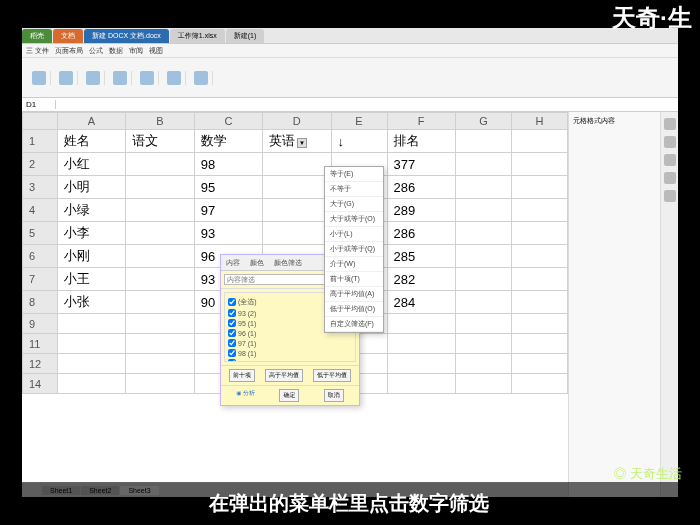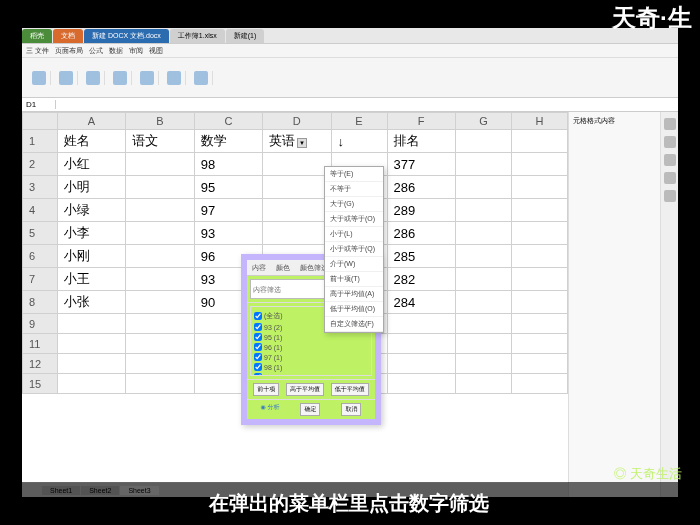--- a/index.html
+++ b/index.html
@@ -24,21 +24,21 @@
     .right-panel { width: 110px; background: #f8f8f8; border-left: 1px solid #ddd; display: flex; }
     .right-panel-main { flex: 1; padding: 4px; font-size: 7px; }
     .right-panel-tools { width: 18px; background: #efefef; border-left: 1px solid #ddd; display: flex; flex-direction: column; align-items: center; gap: 6px; padding-top: 6px; }
     .tool-icon { width: 12px; height: 12px; background: #bbb; border-radius: 2px; }
     .spreadsheet { width: 100%; border-collapse: collapse; font-size: 13px; }
     .spreadsheet th, .spreadsheet td { border: 1px solid #d0d0d0; padding: 2px 6px; text-align: left; height: 20px; }
     .spreadsheet th { background: #e8e8e8; font-weight: normal; color: #555; text-align: center; font-size: 11px; height: 16px; }
     .row-header { background: #e8e8e8; text-align: center; color: #555; width: 28px; font-size: 11px; }
     .col-A { width: 55px; } .col-B { width: 55px; text-align: right; } .col-C { width: 55px; text-align: right; }
     .col-D { width: 55px; } .col-E { width: 45px; } .col-F { width: 55px; } .col-G { width: 45px; } .col-H { width: 45px; }
-    .filter-dropdown { position: absolute; left: 219px; top: 142px; width: 140px; background: #bef264; border: 6px solid #c4b5fd; box-shadow: 2px 2px 6px rgba(0,0,0,0.2); font-size: 7px; z-index: 10; }
+    .filter-dropdown { position: absolute; left: 198px; top: 142px; width: 140px; background: #fef9c3; border: 1px solid #c4b5fd; box-shadow: 2px 2px 6px rgba(0,0,0,0.2); font-size: 7px; z-index: 10; }
     .filter-tabs { display: flex; background: #f0f0f0; height: 16px; align-items: center; border-bottom: 1px solid #ccc; }
     .filter-tab { padding: 1px 5px; color: #555; }
     .filter-search { padding: 3px; border-bottom: 1px solid #ddd; display: flex; gap: 2px; }
     .filter-search input { flex: 1; font-size: 7px; border: 1px solid #bbb; padding: 1px 2px; }
     .filter-list { padding: 3px; height: 70px; border: 1px solid #ddd; margin: 3px; overflow: hidden; }
     .filter-item { display: flex; align-items: center; gap: 2px; padding: 1px 0; color: #555; font-size: 7px; }
     .filter-item input { width: 8px; height: 8px; }
     .filter-bottom { display: flex; justify-content: space-around; padding: 3px; border-top: 1px solid #ddd; font-size: 6px; }
     .filter-btn { padding: 1px 3px; border: 1px solid #aaa; background: #f5f5f5; }
     .context-menu { position: absolute; left: 302px; top: 54px; width: 60px; background: #fff; border: 1px solid #aaa; box-shadow: 2px 2px 6px rgba(0,0,0,0.2); font-size: 7px; z-index: 15; }
@@ -239,21 +239,21 @@
                 <td></td>
                 <td></td>
                 <td></td>
                 <td></td>
                 <td></td>
                 <td></td>
                 <td></td>
                 <td></td>
               </tr>
               <tr>
-                <td class="row-header">15</td>
+                <td class="row-header">14</td>
                 <td></td>
                 <td></td>
                 <td></td>
                 <td></td>
                 <td></td>
                 <td></td>
                 <td></td>
                 <td></td>
               </tr>
             </tbody>

